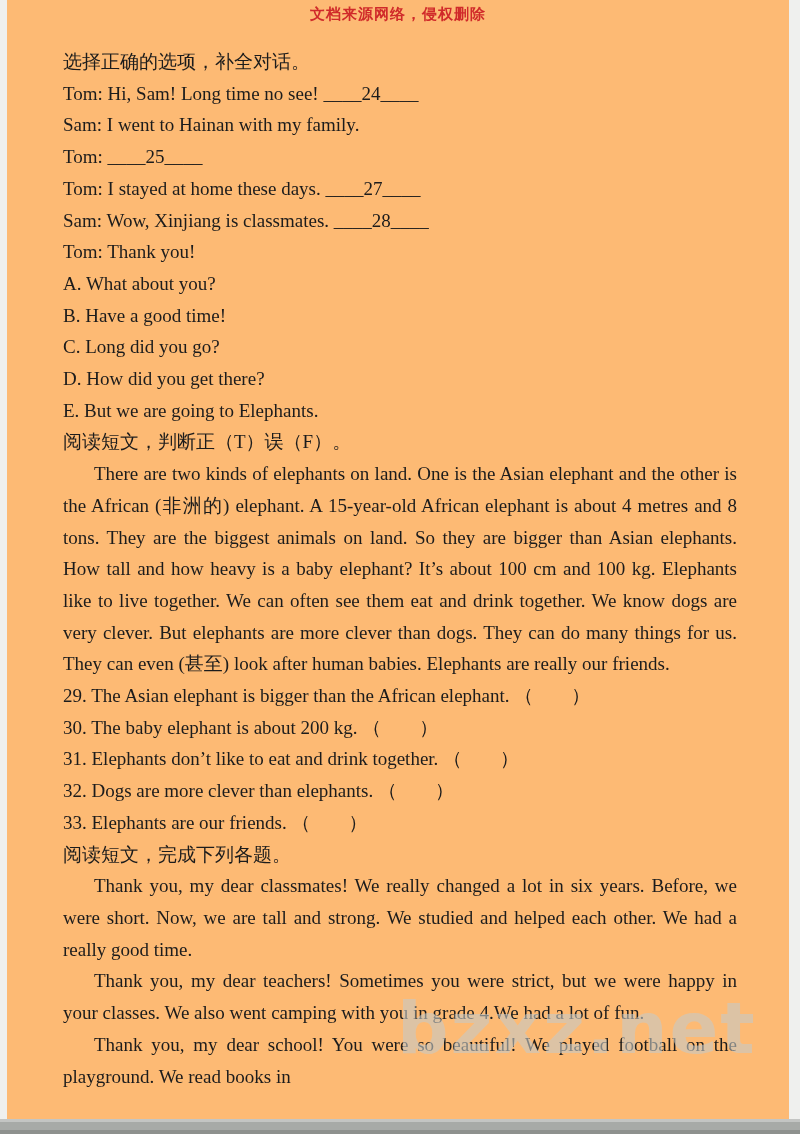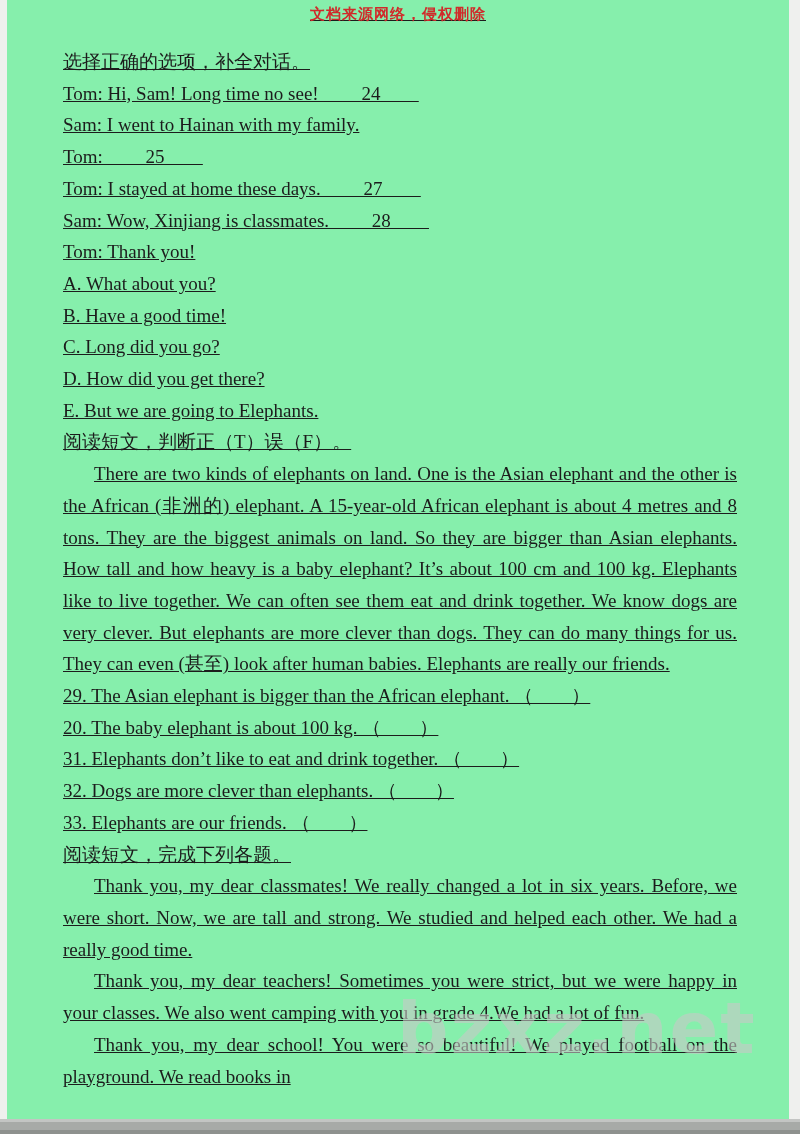--- a/index.html
+++ b/index.html
@@ -7,22 +7,21 @@
   body {
     position: relative;
     overflow: hidden;
     background: #eff0ee;
     font-family: "Liberation Serif", serif;
     color: #1c1c1c;
   }
   .page {
     position: absolute;
     left: 7px; right: 11px; top: 0; bottom: 15px;
-    background: #86efac;
-    text-decoration: underline;
+    background: #fdba74;
   }
   .notice {
     padding-top: 5px;
     text-align: center;
     font-size: 15px;
     letter-spacing: 1px;
     color: #d02a2a;
     font-weight: bold;
   }
   .content {
@@ -79,21 +78,21 @@
     <div class="line">B. Have a good time!</div>
     <div class="line">C. Long did you go?</div>
     <div class="line">D. How did you get there?</div>
     <div class="line">E. But we are going to Elephants.</div>
 
     <div class="line">阅读短文，判断正（T）误（F）。</div>
 
     <div class="para">There are two kinds of elephants on land. One is the Asian elephant and the other is the African (非洲的) elephant. A 15-year-old African elephant is about 4 metres and 8 tons. They are the biggest animals on land. So they are bigger than Asian elephants. How tall and how heavy is a baby elephant? It’s about 100 cm and 100 kg. Elephants like to live together. We can often see them eat and drink together. We know dogs are very clever. But elephants are more clever than dogs. They can do many things for us. They can even (甚至) look after human babies. Elephants are really our friends.</div>
 
     <div class="line">29. The Asian elephant is bigger than the African elephant. （        ）</div>
-    <div class="line">20. The baby elephant is about 100 kg. （        ）</div>
+    <div class="line">30. The baby elephant is about 200 kg. （        ）</div>
     <div class="line">31. Elephants don’t like to eat and drink together. （        ）</div>
     <div class="line">32. Dogs are more clever than elephants. （        ）</div>
     <div class="line">33. Elephants are our friends. （        ）</div>
 
     <div class="line">阅读短文，完成下列各题。</div>
 
     <div class="para">Thank you, my dear classmates! We really changed a lot in six years. Before, we were short. Now, we are tall and strong. We studied and helped each other. We had a really good time.</div>
     <div class="para">Thank you, my dear teachers! Sometimes you were strict, but we were happy in your classes. We also went camping with you in grade 4.We had a lot of fun.</div>
     <div class="para">Thank you, my dear school! You were so beautiful! We played football on the playground. We read books in</div>
 

